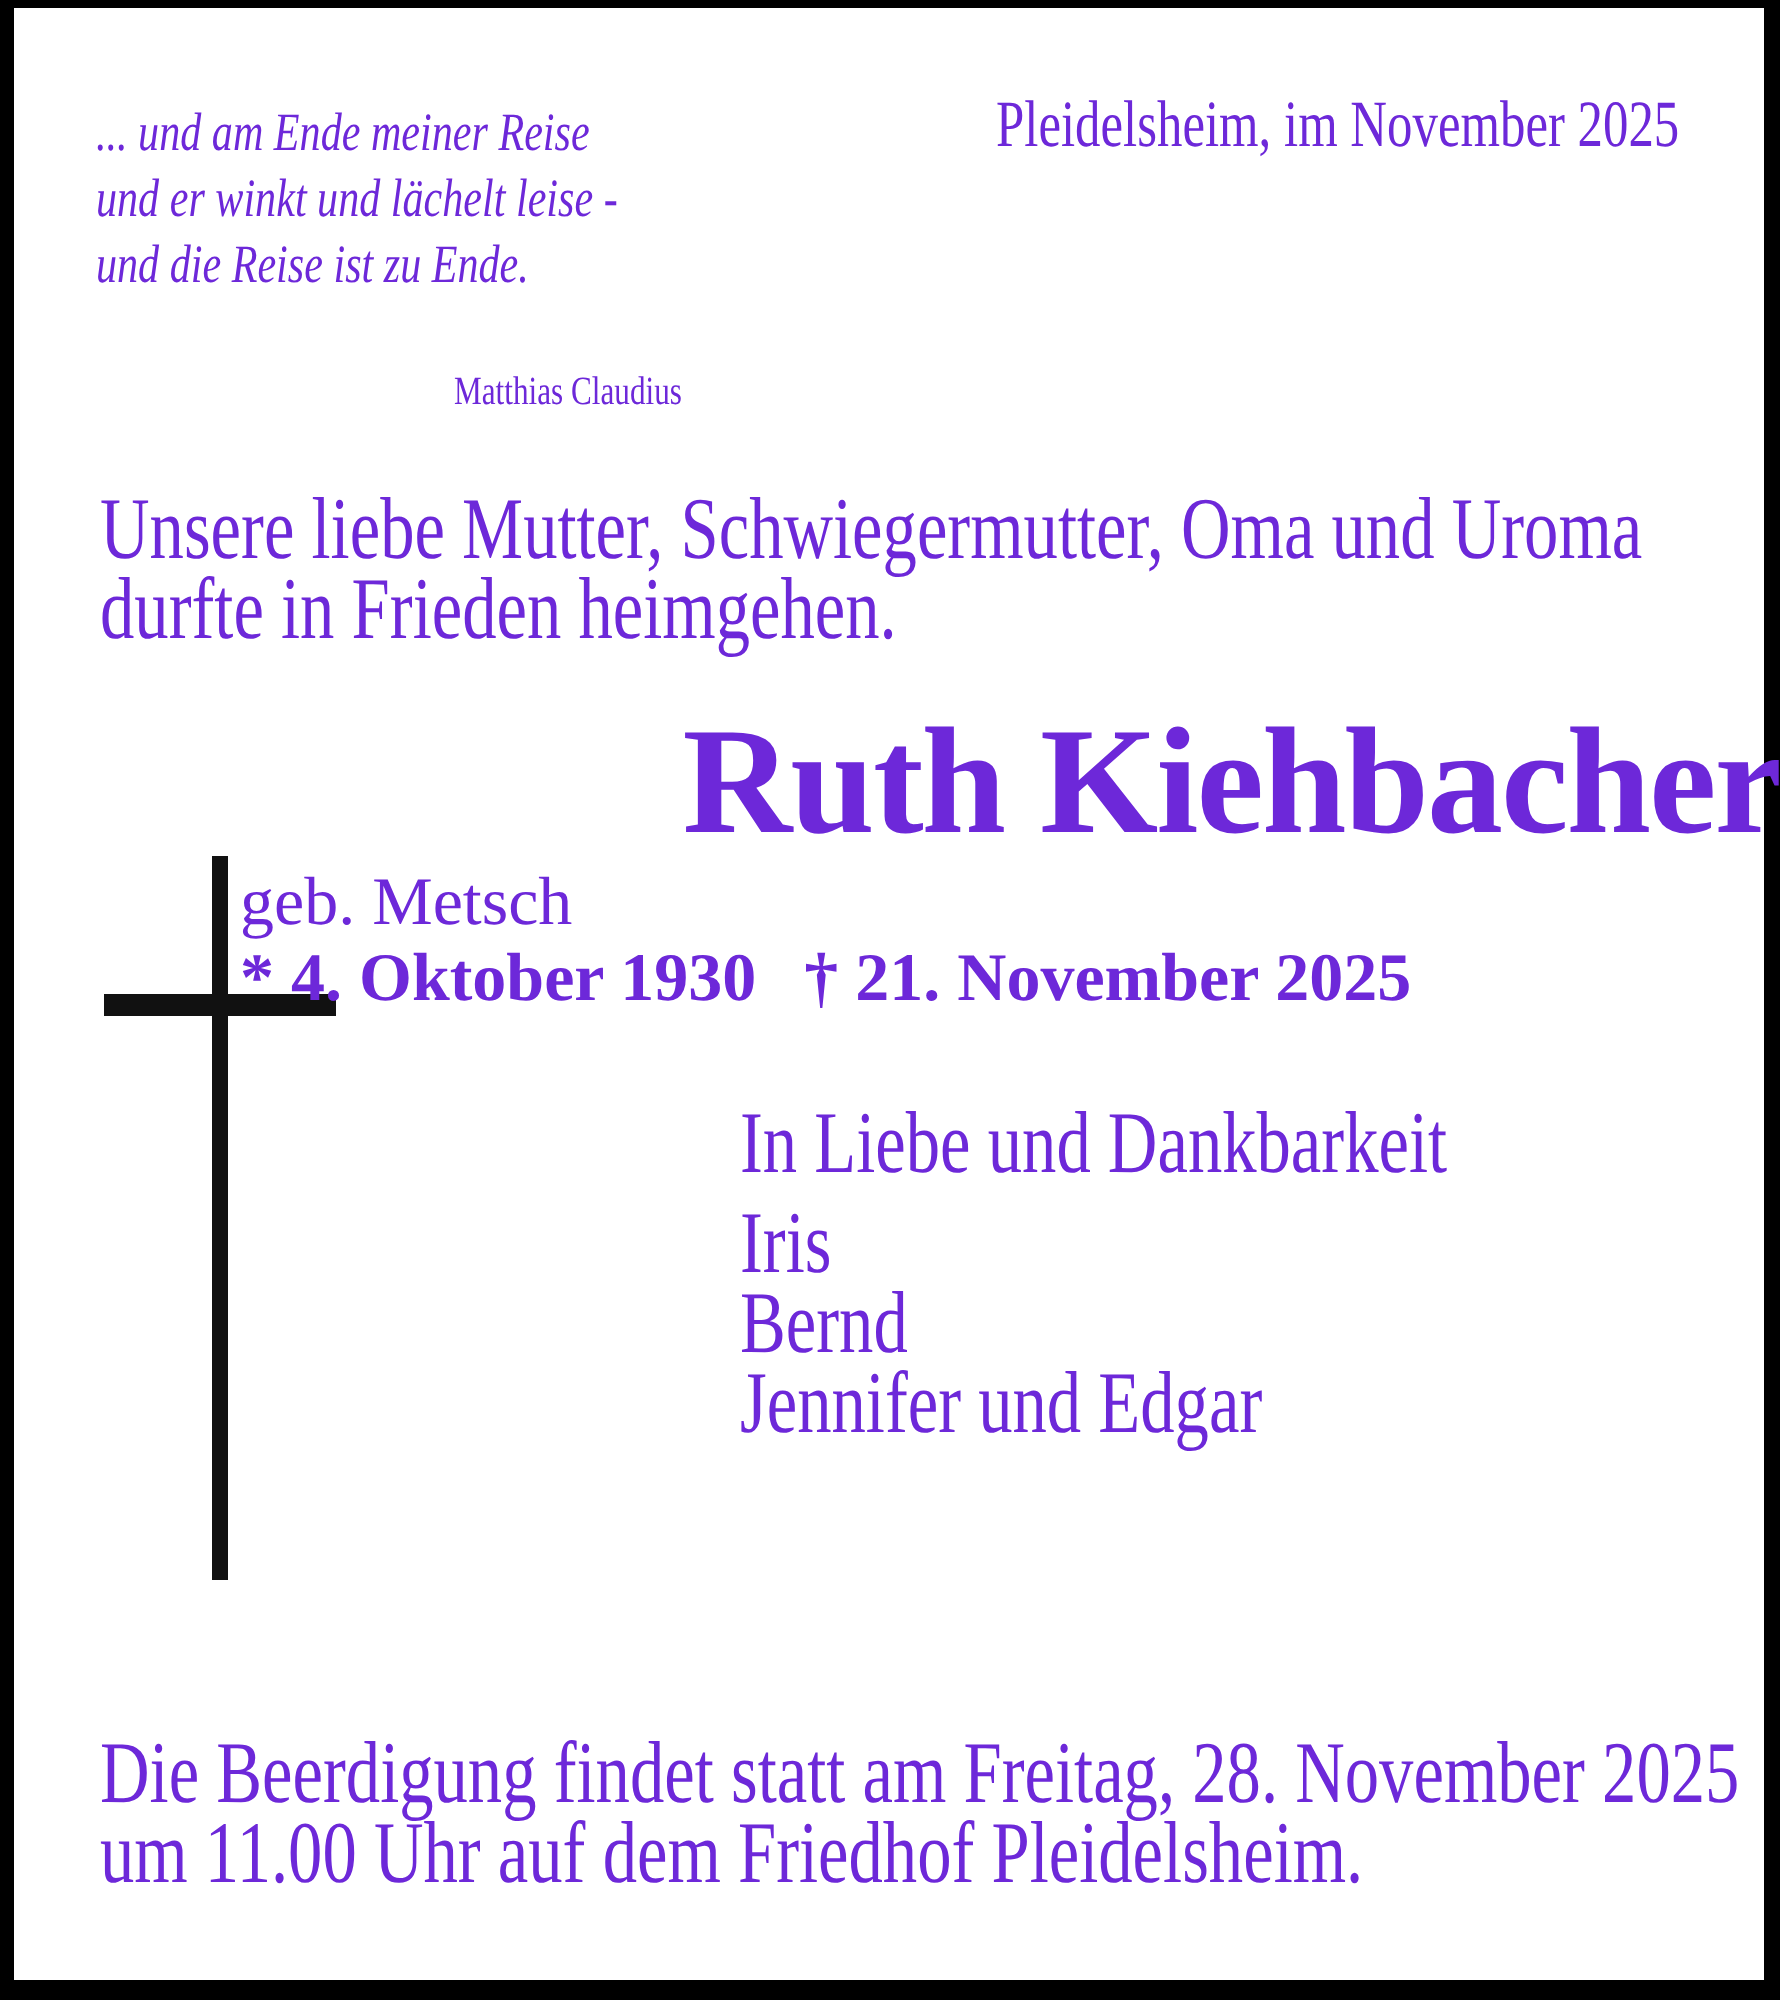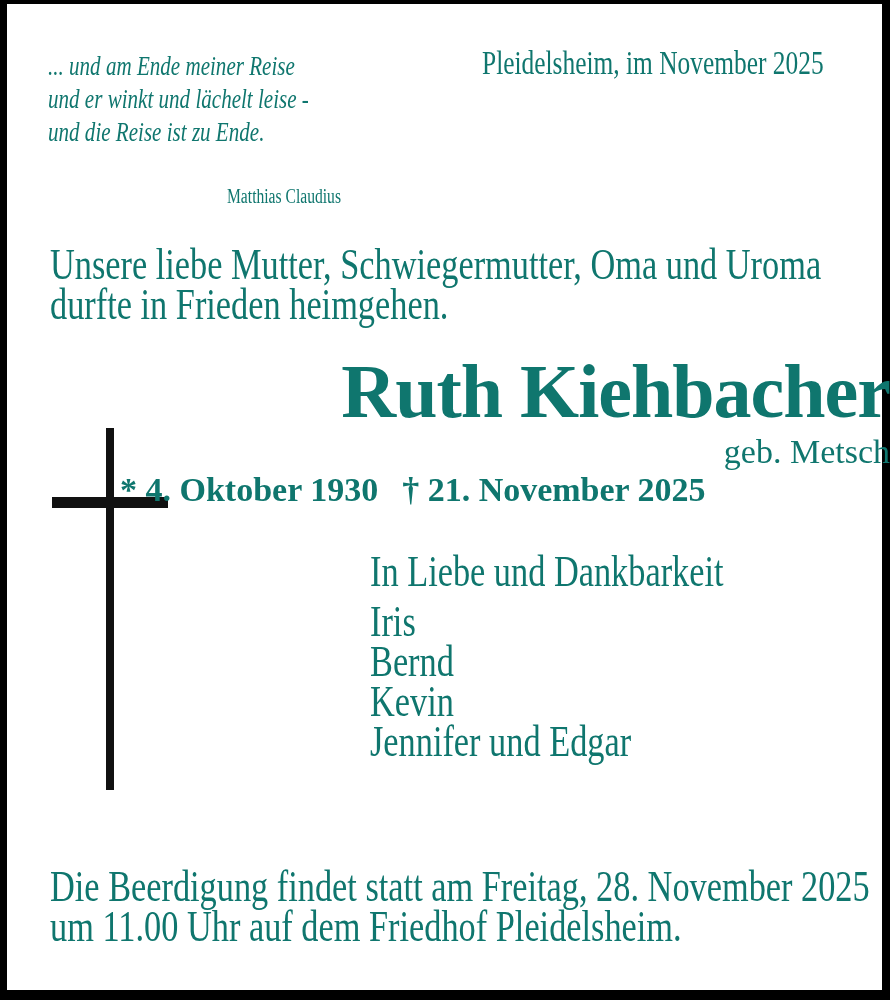--- a/index.html
+++ b/index.html
@@ -2,21 +2,21 @@
 <html><head>
 <meta charset="utf-8">
 <style>
   * { margin: 0; padding: 0; box-sizing: border-box; }
   html, body { background: #ffffff; }
   .page {
     position: relative;
     width: 890px;
     height: 1000px;
     background: #ffffff;
-    color: #0f766e;
+    color: #6d28d9;
     font-family: "Liberation Serif", serif;
     overflow: hidden;
   }
   .frame {
     position: absolute;
     inset: 0;
     border-style: solid;
     border-color: #000000;
     border-width: 4px 8px 10px 7px;
     pointer-events: none;
@@ -44,21 +44,21 @@
   .poem-attribution {
     position: absolute;
     left: 227px;
     top: 181px;
     font-size: 20px;
     line-height: 30px;
     font-style: normal;
   }
   .dateline {
     position: absolute;
-    right: 66px;
+    right: 50px;
     top: 45px;
     font-size: 33px;
     line-height: 36px;
     text-align: left;
   }
   .intro {
     position: absolute;
     left: 50px;
     top: 245px;
     font-size: 44px;
@@ -73,21 +73,21 @@
     font-size: 76px;
     line-height: 80px;
     font-weight: bold;
     letter-spacing: -1px;
   }
   .maiden-name {
     position: absolute;
     left: 120px;
     top: 434px;
     width: 770px;
-    text-align: right;
+    text-align: left;
     font-size: 34px;
     line-height: 36px;
   }
   .dates-line {
     position: absolute;
     left: 120px;
     top: 472px;
     width: 770px;
     text-align: left;
     font-size: 34px;
@@ -160,21 +160,20 @@
   <div class="deceased-name">Ruth Kiehbacher</div>
   <div class="maiden-name">geb. Metsch</div>
   <div class="dates-line">
     <span class="birth">* 4. Oktober 1930</span><span>† 21. November 2025</span>
   </div>
 
   <div class="mourners">
     <div class="mourners-heading"><span class="cond">In Liebe und Dankbarkeit</span></div>
     <div><span class="cond">Iris</span></div>
     <div><span class="cond">Bernd</span></div>
-    <div><span class="cond">Kevin</span></div>
     <div><span class="cond">Jennifer und Edgar</span></div>
   </div>
 
   <div class="funeral">
     <div><span class="cond">Die Beerdigung findet statt am Freitag, 28. November 2025</span></div>
     <div><span class="cond">um 11.00 Uhr auf dem Friedhof Pleidelsheim.</span></div>
   </div>
 </div>
 
 </body></html>

